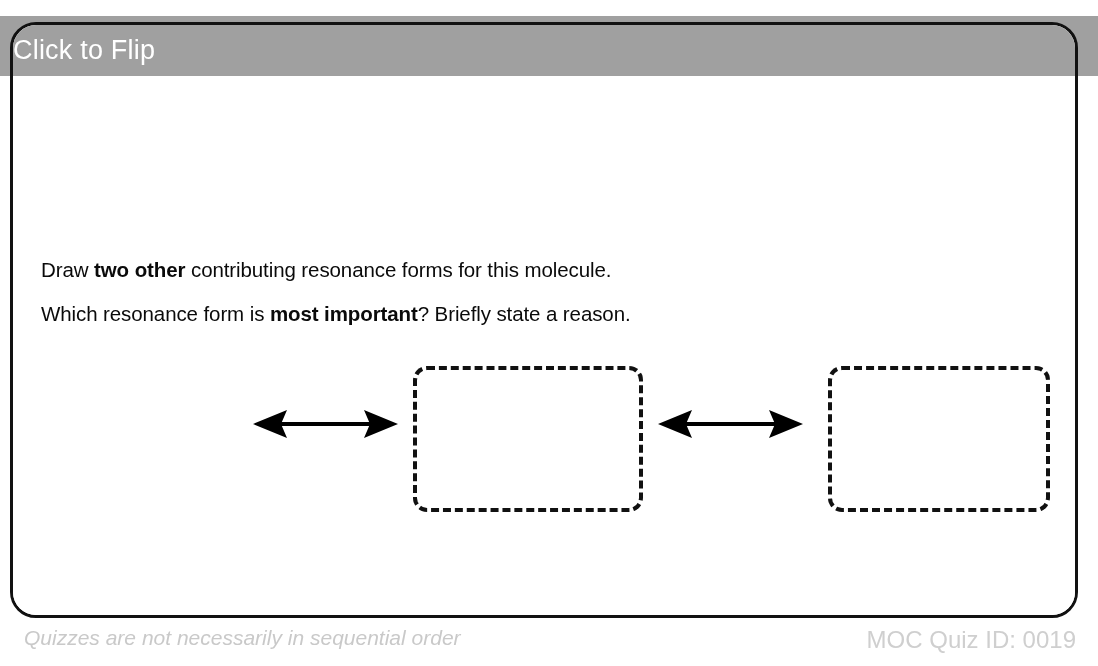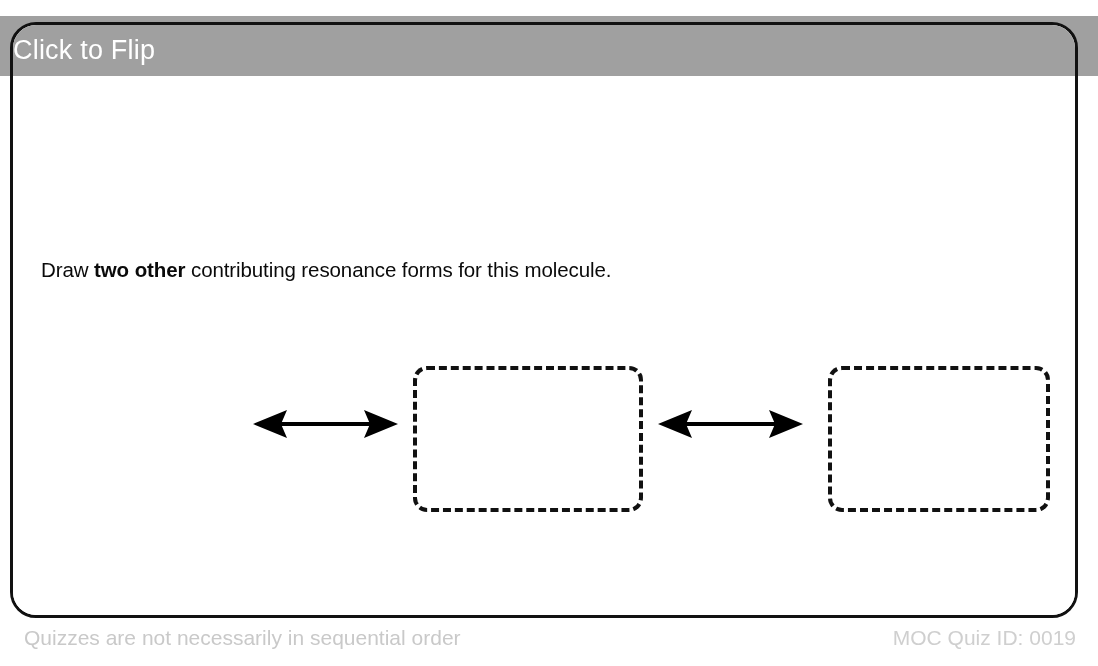--- a/index.html
+++ b/index.html
@@ -110,47 +110,49 @@
     top: 622px;
     width: 1098px;
     height: 44px;
     z-index: 3;
   }
   #footer-note {
     position: absolute;
     left: 24px;
     top: 4px;
     font-size: 21px;
+    font-style: italic;
     color: #c9c9c9;
     white-space: nowrap;
   }
   #footer-quiz-id {
     position: absolute;
     right: 22px;
     top: 4px;
-    font-size: 21px;
+    font-size: 24px;
     color: #cfcfcf;
     white-space: nowrap;
   }
 </style>
 </head>
 <body>
 
 <div id="header-band"></div>
 
 <div id="flashcard">
 
   <div id="card-header">
     <span id="card-header-title">Click to Flip</span>
   </div>
 
   <div id="card-body">
 
     <div class="question-line" id="question-line-1"><span>Draw </span><b>two other</b><span> contributing resonance forms for this molecule.</span></div>
 
+    <div class="question-line" id="question-line-2"><span>Which resonance form is </span><b>most important</b><span>? Briefly state a reason.</span></div>
 
     <div id="resonance-row">
 
 
       <div class="molecule-slot" id="arrow-1">
         <svg width="145" height="40" viewBox="0 0 145 40">
           <line x1="26" y1="20" x2="119" y2="20" stroke="#000000" stroke-width="4"></line>
           <polygon points="0,20 34,6 28,20 34,34" fill="#000000"></polygon>
           <polygon points="145,20 111,6 117,20 111,34" fill="#000000"></polygon>
         </svg>

